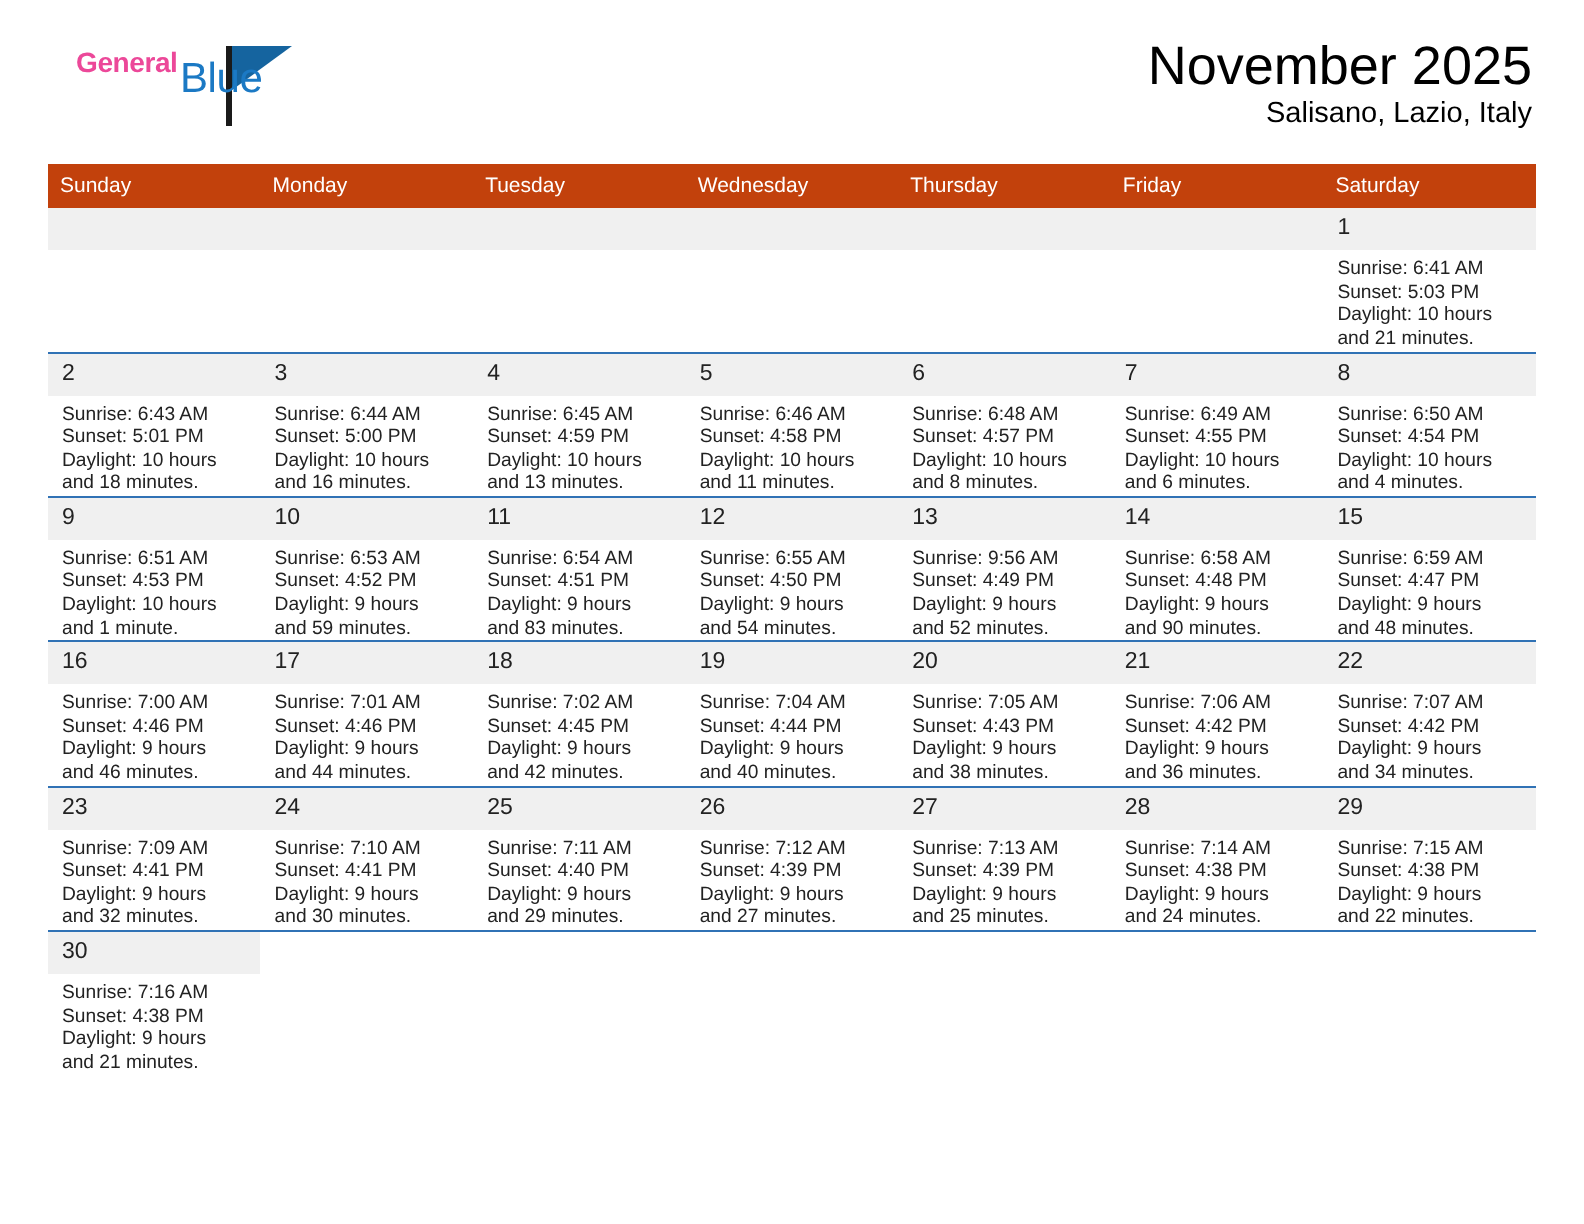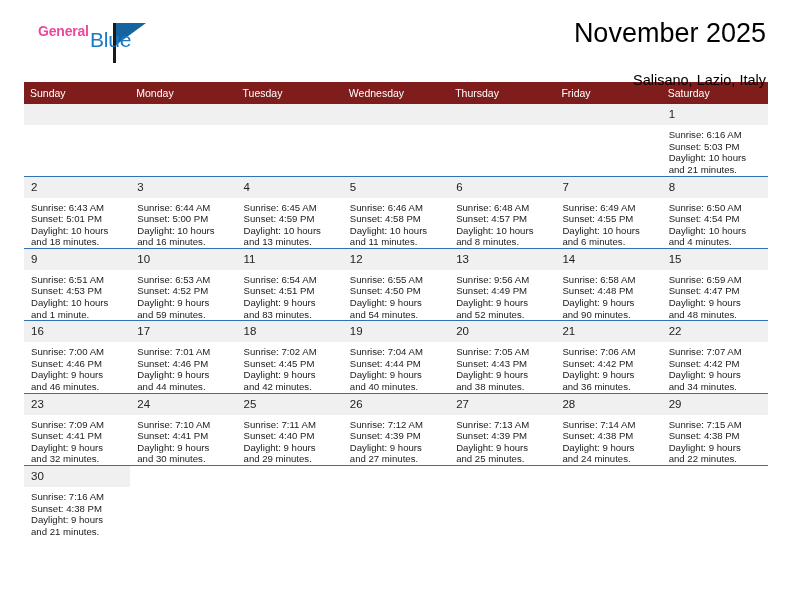--- a/index.html
+++ b/index.html
@@ -83,34 +83,34 @@
     font-size: 27px;
     font-weight: normal;
     color: #000000;
     line-height: 1.15;
     white-space: nowrap;
   }
   .cal-subtitle {
     font-size: 14.5px;
     color: #000000;
     line-height: 1.2;
-    margin-top: 23px;
+    margin-top: 0;
     white-space: nowrap;
   }
 
   
   .calendar {
     width: 744px;
     border-collapse: collapse;
     table-layout: fixed;
     margin-top: 4px;
   }
 
   .calendar th {
-    background: #7f1d1d;
+    background: #c2410c;
     color: #ffffff;
     font-size: 10.5px;
     font-weight: normal;
     text-align: left;
     padding: 5px 0 5px 6px;
     height: 20px;
     box-sizing: border-box;
     border: none;
   }
 
@@ -226,21 +226,21 @@
           </td>
           <td class="cell-blank">
             <div class="cell-inner">
               <span class="daynum"></span>
             </div>
           </td>
           <td class="cell-day">
             <div class="cell-inner">
               <span class="daynum">1</span>
               <div class="info">
-                <div>Sunrise: 6:16 AM</div>
+                <div>Sunrise: 6:41 AM</div>
                 <div>Sunset: 5:03 PM</div>
                 <div>Daylight: 10 hours</div>
                 <div>and 21 minutes.</div>
               </div>
             </div>
           </td>
         </tr>
         <tr class="week">
           <td class="cell-day">
             <div class="cell-inner">

